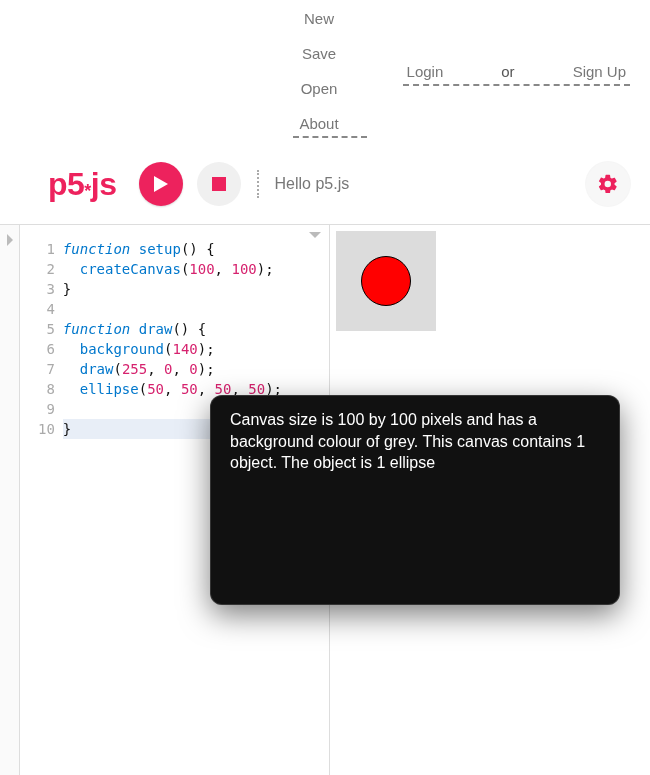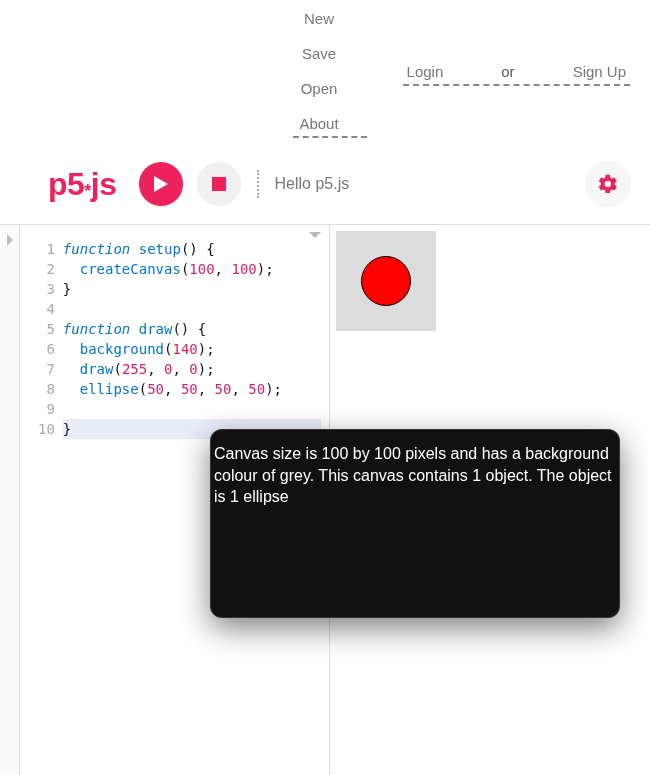--- a/index.html
+++ b/index.html
@@ -206,29 +206,28 @@
     background: #ff0000;
     border: 1px solid #000;
   }
 
   
   .desc-tooltip {
     position: absolute;
     left: 210px;
     top: 395px;
     width: 410px;
-    height: 189px;
+    height: 210px;
     background: #111;
     color: #fff;
     border-radius: 12px;
-    padding: 14px 4px;
+    padding: 14px 20px;
     font-size: 16px;
     line-height: 1.35;
     box-shadow: 0 10px 30px rgba(0,0,0,0.5), inset 0 0 0 1px rgba(255,255,255,0.15);
-    margin-top: 34px;
   }
 </style>
 </head>
 <body>
 
 <div class="topnav">
   <div class="nav-left">
     <span class="nav-link">New</span>
     <span class="nav-link">Save</span>
     <span class="nav-link">Open</span>

